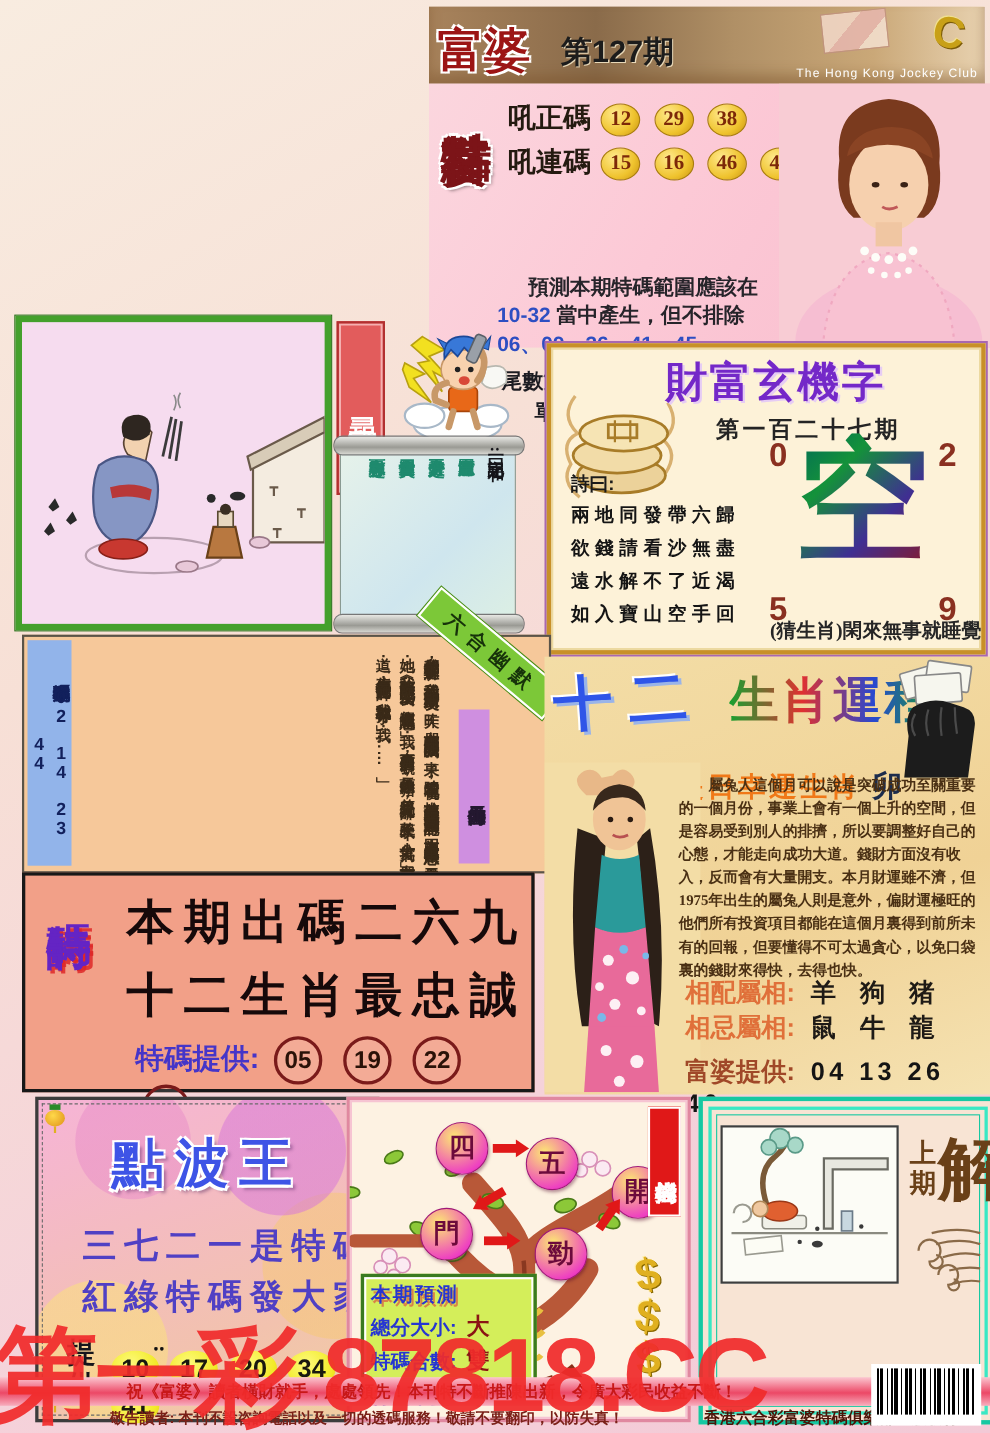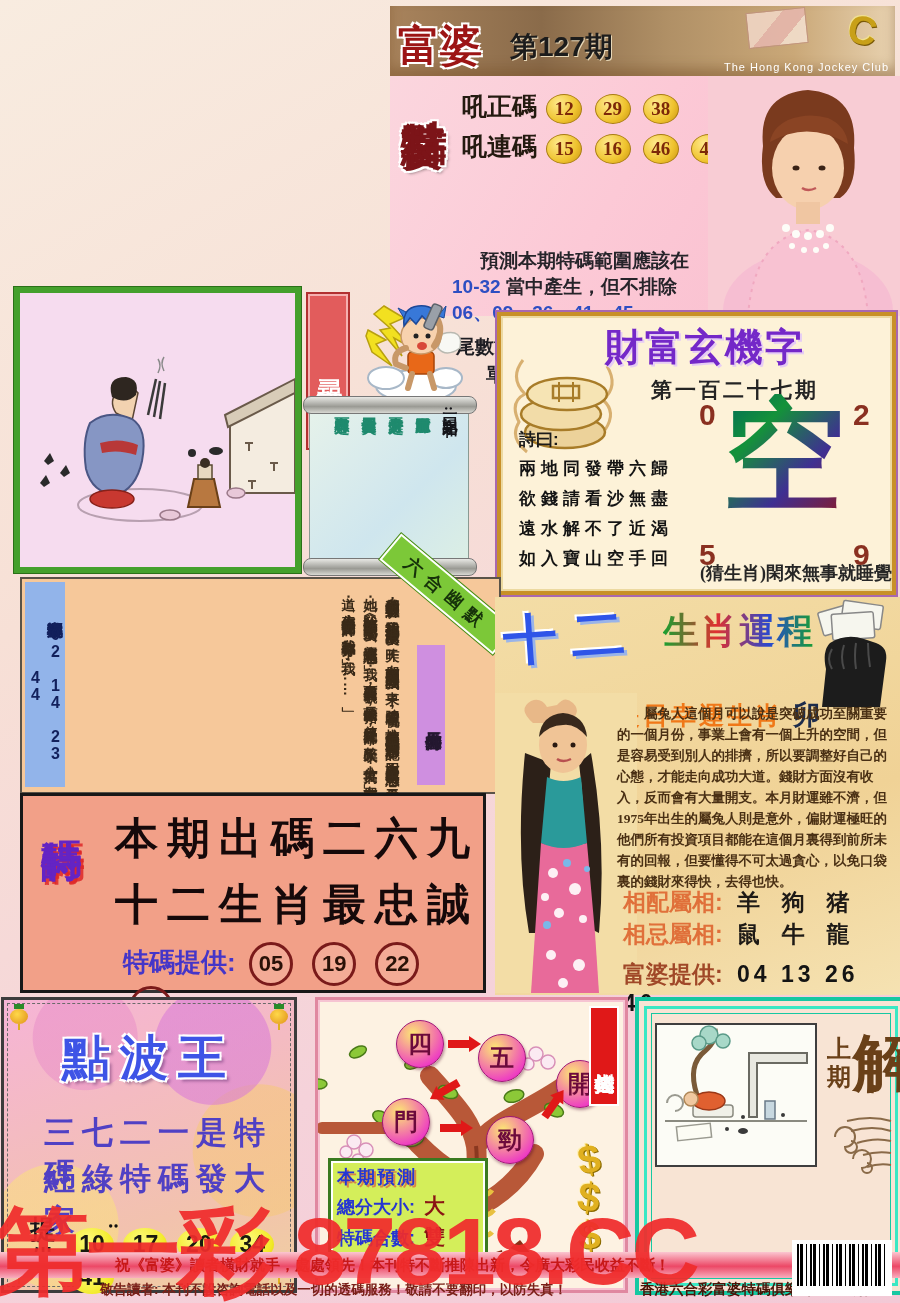--- a/index.html
+++ b/index.html
@@ -90,42 +90,42 @@
       font-family:"Liberation Serif",serif;}
   .tema .prov{left:100px;top:146px;font-size:26px;font-weight:bold;color:#4535c8;}
   .circlenum{display:inline-block;width:38px;height:38px;border-radius:50%;border:3px solid #7a1a1a;
       color:#2a1208;font-size:22px;font-weight:bold;text-align:center;line-height:38px;
       margin:0 6px;vertical-align:middle;background:rgba(255,255,255,.12);}
   
   .zodiac{left:495px;top:597px;width:405px;height:398px;
       background:linear-gradient(160deg,#f3dda6,#f0d296 60%,#f5e2b2);}
   .zodiac .t1{left:8px;top:4px;font-size:54px;font-weight:bold;color:#2f55e8;letter-spacing:14px;
       text-shadow:3px 3px 0 #9ab4e8,-2px -2px 0 #fff;transform:rotate(-4deg);}
-  .zodiac .t2{left:168px;top:10px;font-size:36px;font-weight:bold;letter-spacing:2px;
+  .zodiac .t2{left:168px;top:10px;font-size:45px;font-weight:bold;letter-spacing:2px;
       background:linear-gradient(90deg,#18a030,#e03030 35%,#2848d0 70%,#18a030);
       -webkit-background-clip:text;background-clip:text;color:transparent;}
   .zodiac .lucky{left:120px;top:72px;font-size:25px;font-weight:bold;color:#f07818;letter-spacing:3px;margin-top:28px;}
   .zodiac .lucky .sign{color:#1c2c4c;font-size:27px;}
   .zodiac .para{left:122px;top:106px;width:276px;font-size:13.5px;line-height:21px;color:#4a3014;
       font-weight:bold;text-indent:2em;font-family:"Liberation Serif",serif;}
   .zodiac .pair{left:128px;font-size:23px;font-weight:bold;}
   .zodiac .pair .k{color:#e0703a;}
   .zodiac .pair .v{color:#1e1a16;letter-spacing:8px;margin-left:8px;}
   .zodiac .prov2{left:128px;top:362px;font-size:23px;font-weight:bold;}
   .zodiac .prov2 .k{color:#a04828;}
   .zodiac .prov2 .v{color:#141414;letter-spacing:4px;margin-left:8px;}
   
-  .bowang{left:1px;top:997px;width:290px;height:290px;border:3px solid #3c3c3c;
+  .bowang{left:32px;top:997px;width:290px;height:290px;border:3px solid #3c3c3c;
       outline:1px dashed #6a6a6a;outline-offset:-7px;
       background:
         radial-gradient(circle at 72% 16%,rgba(216,120,216,.55) 0 58px,transparent 59px),
         radial-gradient(circle at 28% 13%,rgba(232,140,200,.5) 0 52px,transparent 53px),
         radial-gradient(circle at 88% 52%,rgba(246,200,120,.55) 0 66px,transparent 67px),
         radial-gradient(circle at 18% 78%,rgba(250,222,130,.6) 0 62px,transparent 63px),
-        linear-gradient(160deg,#f6b4d6,#f2c2ae 70%,#f0cfa0);}
+        linear-gradient(160deg,#f6b4d6,#f2c2ae 70%,#f0cfa0); padding-left: 17px;}
   .bowang .title{left:0;top:26px;width:100%;text-align:center;font-size:48px;font-weight:bold;color:#3e54e6;
       letter-spacing:10px;text-shadow:-2px -2px 0 #fff,2px -2px 0 #fff,-2px 2px 0 #fff,2px 2px 0 #fff,4px 4px 3px rgba(60,20,80,.4);}
   .bowang .l1{left:40px;top:112px;font-size:31px;font-weight:bold;color:#5040c4;letter-spacing:7px;}
   .bowang .l2{left:40px;top:158px;font-size:31px;font-weight:bold;color:#5040c4;letter-spacing:7px;}
   .bowang .dots{left:104px;top:206px;font-size:20px;color:#111;letter-spacing:24px;font-weight:bold;}
   .bowang .prov{left:26px;top:214px;width:30px;font-size:26px;font-weight:bold;color:#15151c;line-height:30px;}
   .bowang .nums{left:66px;top:228px;}
   .ynum{display:inline-block;width:44px;height:33px;border-radius:50%;margin-right:5px;
       background:radial-gradient(circle at 40% 35%,#fdfa7a,#f2ea28 70%,#dcd010);
       color:#19190f;font-size:23px;font-weight:bold;text-align:center;line-height:33px;}

